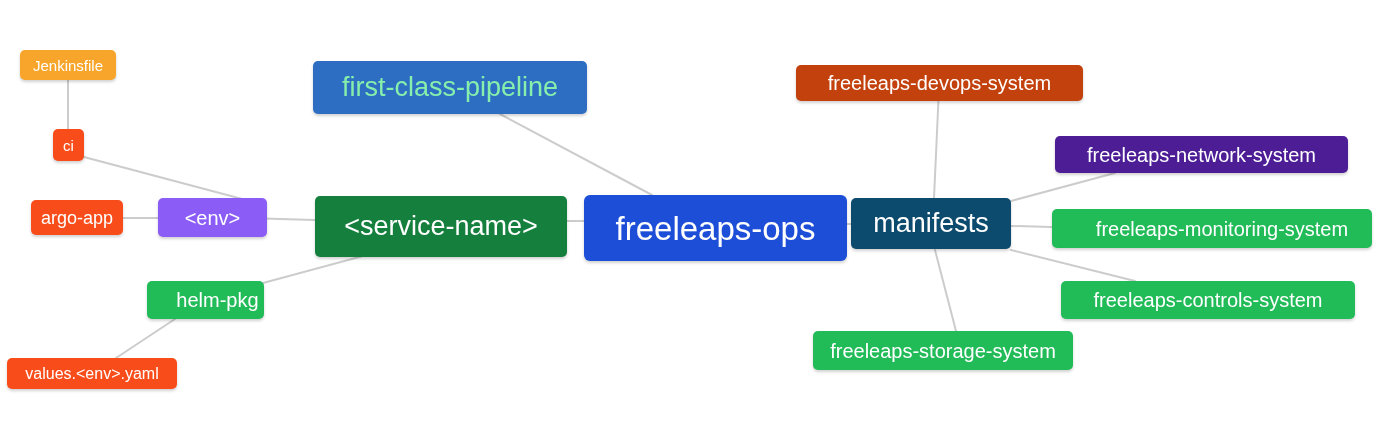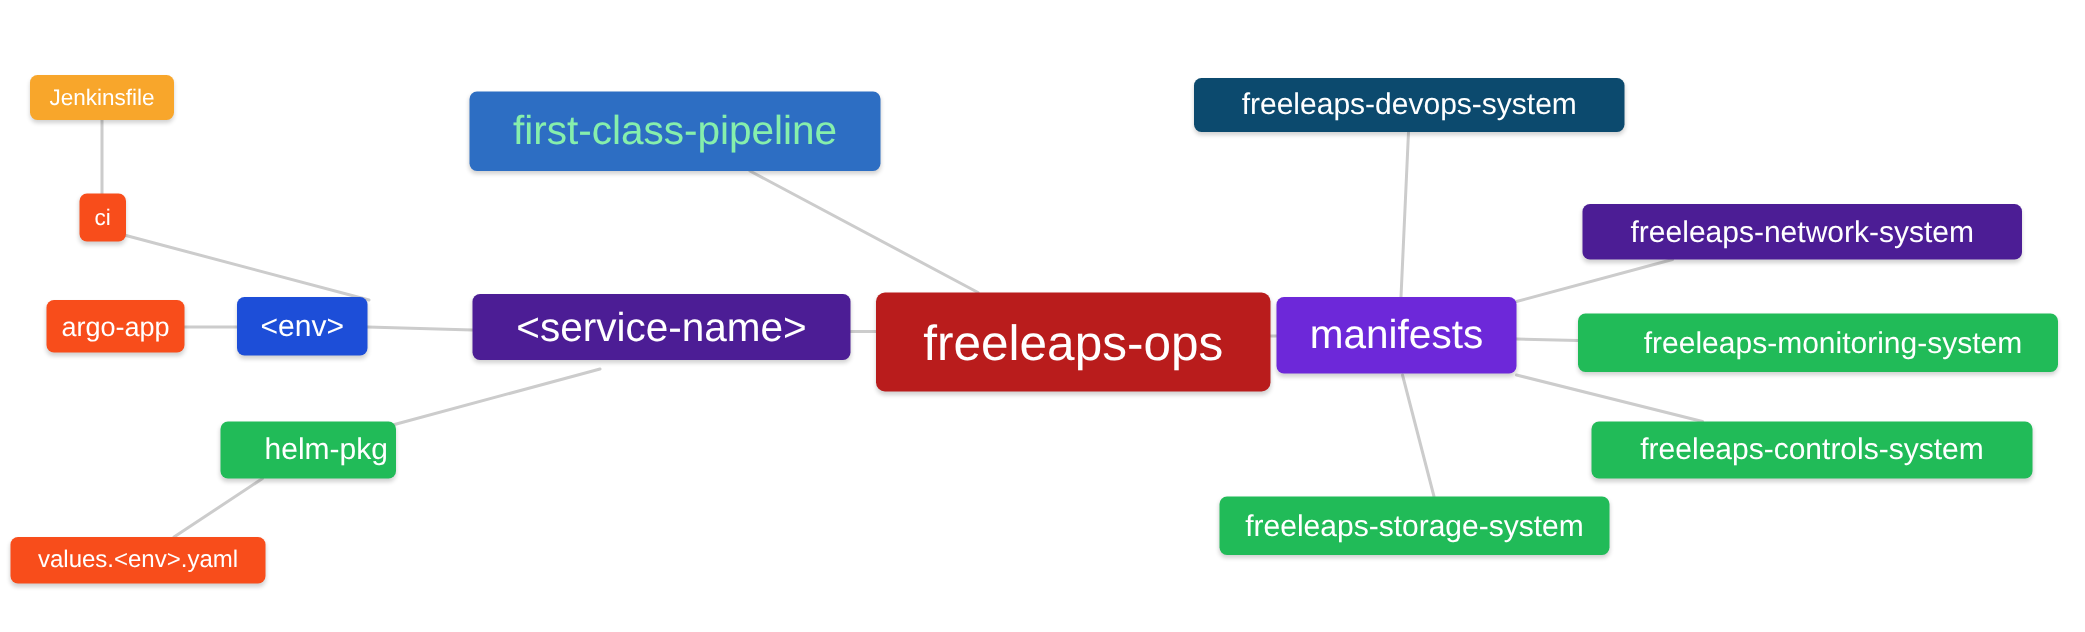--- a/index.html
+++ b/index.html
@@ -58,26 +58,26 @@
       <line x1="939" y1="64" x2="934" y2="174" stroke="#cccccc" stroke-width="2" stroke-linecap="round"></line>
       <line x1="1011" y1="177" x2="1115" y2="149" stroke="#cccccc" stroke-width="2" stroke-linecap="round"></line>
       <line x1="1011" y1="202" x2="1052" y2="203" stroke="#cccccc" stroke-width="2" stroke-linecap="round"></line>
       <line x1="1011" y1="226" x2="1135" y2="257" stroke="#cccccc" stroke-width="2" stroke-linecap="round"></line>
       <line x1="935" y1="226" x2="956" y2="307" stroke="#cccccc" stroke-width="2" stroke-linecap="round"></line>
     </svg>
   <div class="node-layer">
       <div class="node" style="left: 20px; top: 26px; width: 96px; height: 30px; font-size: 15px; background: rgb(248, 166, 43); color: rgb(255, 255, 255);">Jenkinsfile</div>
       <div class="node" style="left: 53px; top: 105px; width: 31px; height: 32px; font-size: 15px; background: rgb(248, 77, 27); color: rgb(255, 255, 255);">ci</div>
       <div class="node" style="left: 31px; top: 176px; width: 92px; height: 35px; font-size: 18px; background: rgb(248, 77, 27); color: rgb(255, 255, 255);">argo-app</div>
-      <div class="node" style="left: 158px; top: 174px; width: 87px; height: 39px; font-size: 20px; background: #1d4ed8; color: rgb(255, 255, 255);">&lt;env&gt;</div>
+      <div class="node" style="left: 158px; top: 174px; width: 109px; height: 39px; font-size: 20px; background: #8b5cf6; color: rgb(255, 255, 255);">&lt;env&gt;</div>
       <div class="node" style="left: 147px; top: 257px; width: 117px; height: 38px; font-size: 20px; background: rgb(33, 187, 88); color: rgb(255, 255, 255); padding-left: 24px;">helm-pkg</div>
       <div class="node" style="left: 7px; top: 334px; width: 170px; height: 31px; font-size: 16px; background: rgb(248, 77, 27); color: rgb(255, 255, 255);">values.&lt;env&gt;.yaml</div>
       <div class="node" style="left: 313px; top: 37px; width: 274px; height: 53px; font-size: 27px; background: rgb(45, 110, 195); color: #86efac;">first-class-pipeline</div>
-      <div class="node" style="left: 315px; top: 172px; width: 252px; height: 44px; font-size: 27px; background: #4c1d95; color: rgb(255, 255, 255);">&lt;service-name&gt;</div>
-      <div class="node root" style="left: 584px; top: 171px; width: 263px; height: 66px; font-size: 33px; background: #b91c1c; color: rgb(255, 255, 255);">freeleaps-ops</div>
-      <div class="node" style="left: 851px; top: 174px; width: 160px; height: 51px; font-size: 27px; background: #6d28d9; color: rgb(255, 255, 255);">manifests</div>
-      <div class="node" style="left: 796px; top: 28px; width: 287px; height: 36px; font-size: 20px; background: #0c4a6e; color: rgb(255, 255, 255);">freeleaps-devops-system</div>
+      <div class="node" style="left: 315px; top: 172px; width: 252px; height: 61px; font-size: 27px; background: #15803d; color: rgb(255, 255, 255);">&lt;service-name&gt;</div>
+      <div class="node root" style="left: 584px; top: 171px; width: 263px; height: 66px; font-size: 33px; background: #1d4ed8; color: rgb(255, 255, 255);">freeleaps-ops</div>
+      <div class="node" style="left: 851px; top: 174px; width: 160px; height: 51px; font-size: 27px; background: #0c4a6e; color: rgb(255, 255, 255);">manifests</div>
+      <div class="node" style="left: 796px; top: 41px; width: 287px; height: 36px; font-size: 20px; background: #c2410c; color: rgb(255, 255, 255);">freeleaps-devops-system</div>
       <div class="node" style="left: 1055px; top: 112px; width: 293px; height: 37px; font-size: 20px; background: #4c1d95; color: rgb(255, 255, 255);">freeleaps-network-system</div>
       <div class="node" style="left: 1052px; top: 185px; width: 320px; height: 39px; font-size: 20px; background: rgb(33, 187, 88); color: rgb(255, 255, 255); padding-left: 20px;">freeleaps-monitoring-system</div>
       <div class="node" style="left: 1061px; top: 257px; width: 294px; height: 38px; font-size: 20px; background: rgb(33, 187, 88); color: rgb(255, 255, 255);">freeleaps-controls-system</div>
       <div class="node" style="left: 813px; top: 307px; width: 260px; height: 39px; font-size: 20px; background: rgb(33, 187, 88); color: rgb(255, 255, 255);">freeleaps-storage-system</div>
     </div>
 </div>
 
 </body></html>

